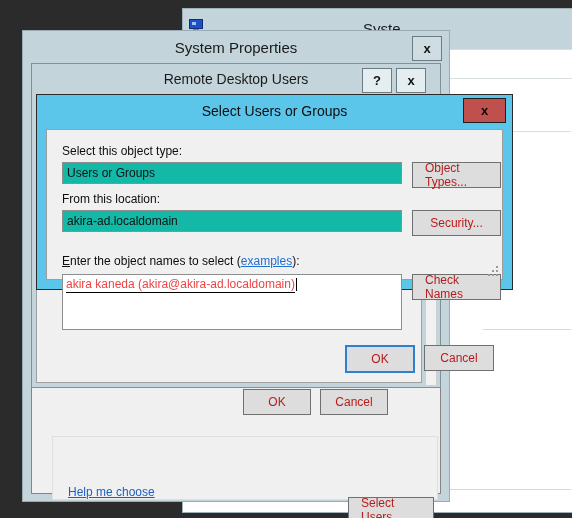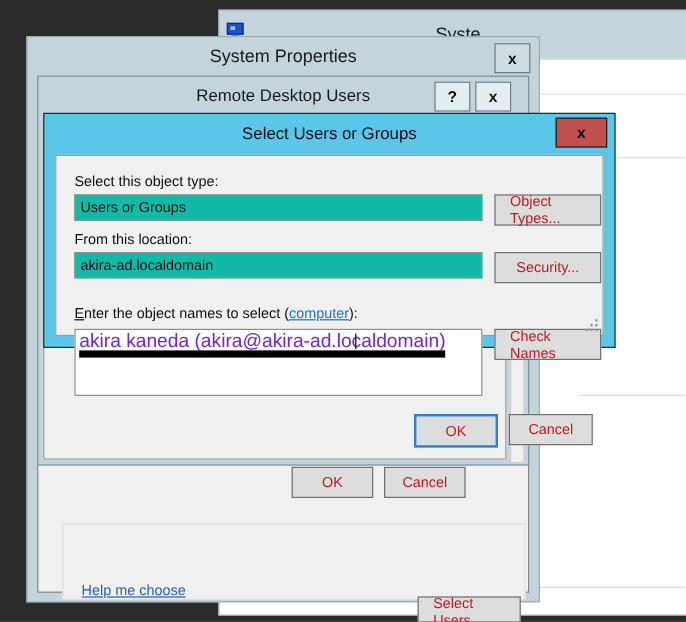--- a/index.html
+++ b/index.html
@@ -443,24 +443,24 @@
     height: 56px;
     background: #ffffff;
     border: 1px solid #8e8e8e;
     box-sizing: border-box;
     overflow: hidden;
   }
   #sug-names-text {
     position: absolute;
     left: 3px;
     top: 2px;
-    font-size: 16px;
-    color: #6d28d9;
-    white-space: nowrap;
-    border-bottom: 6px solid #000000;
+    font-size: 12px;
+    color: #ef4444;
+    white-space: nowrap;
+    border-bottom: 1px solid #000000;
     padding-bottom: 0px;
     line-height: 15px;
   }
   #sug-caret {
     display: inline-block;
     width: 1px;
     height: 13px;
     background: #000;
     vertical-align: -2px;
     margin-left: 0px;
@@ -583,21 +583,21 @@
         <span class="btn-cell">Object Types...</span>
       </div>
 
       <div class="sug-label" style="left:15px; top:62px;">From this location:</div>
       <input class="sug-field" style="left: 15px; top: 80px; width: 340px; height: 22px;" type="text" readonly="" value="akira-ad.localdomain">
       <div class="sug-btn btn" style="left:365px; top:80px; width:89px;">
         <span class="btn-cell">Security...</span>
       </div>
 
       <div class="sug-label" style="left:15px; top:124px;">
-        <span class="accel">E</span><span>nter the object names to select (</span><span class="link-ex">computer</span><span>):</span>
+        <span class="accel">E</span><span>nter the object names to select (</span><span class="link-ex">examples</span><span>):</span>
       </div>
 
       <div id="sug-names">
         <span id="sug-names-text">akira kaneda (akira@akira-ad.localdomain)</span>
         <span id="sug-caret" style="position: absolute; left: 233px; top: 3px;"></span>
       </div>
 
       <div class="sug-btn btn" style="left:365px; top:144px; width:89px;">
         <span class="btn-cell">Check Names</span>
       </div>

